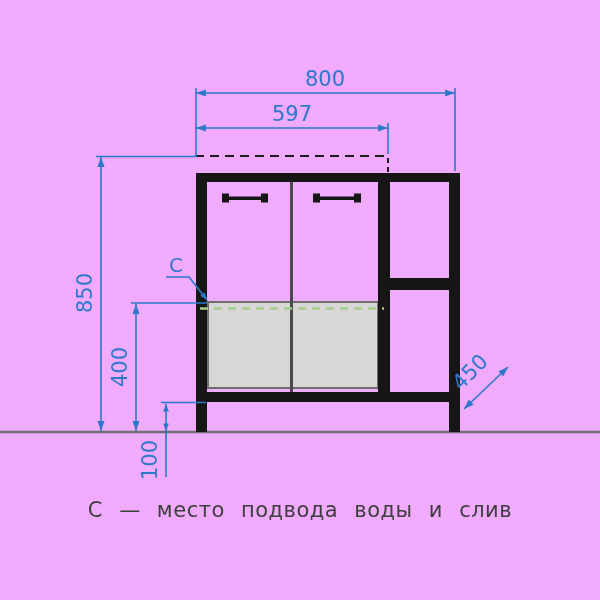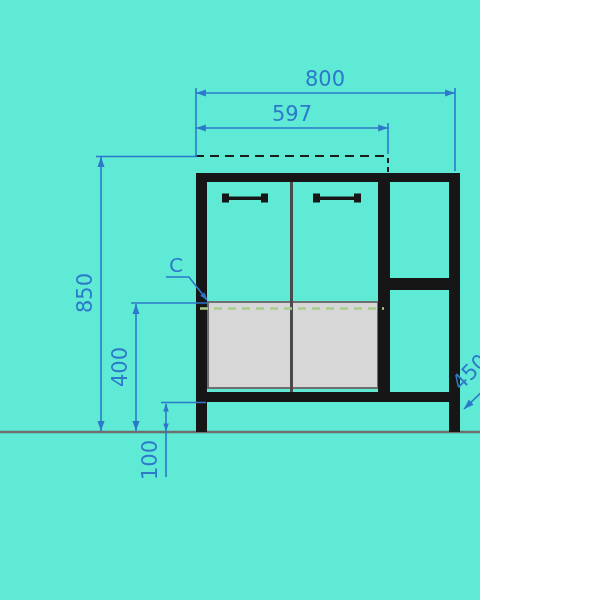--- a/index.html
+++ b/index.html
@@ -3,23 +3,23 @@
 <meta charset="utf-8">
 <style>
   html, body {
     margin: 0;
     padding: 0;
     background: #ffffff;
     font-family: "DejaVu Sans", "Liberation Sans", sans-serif;
   }
   .canvas {
     position: relative;
-    width: 480px;
+    width: 600px;
     height: 600px;
-    background: #5eead4;
+    background: #f0abfc;
     overflow: hidden;
   }
   .canvas svg {
     position: absolute;
     left: 0;
     top: 0;
   }
   .dim-text {
     font-family: "DejaVu Sans", "Liberation Sans", sans-serif;
     font-size: 21px;
@@ -119,13 +119,14 @@
     </g>
     <text class="dim-text" text-anchor="middle" transform="translate(157,460) rotate(-90)">100</text>
 
     <line x1="464" y1="409" x2="508" y2="367" stroke="#2e78cb" stroke-width="1.6" marker-start="url(#arrB)" marker-end="url(#arrB)"></line>
     <text class="dim-text" text-anchor="middle" transform="translate(475,377) rotate(-45)">450</text>
 
     <text class="label-text" x="176" y="272" text-anchor="middle">C</text>
     <polyline points="166,277 189,277 207,300" fill="none" stroke="#2e78cb" stroke-width="1.6" marker-end="url(#arrS)"></polyline>
   </svg>
 
+  <div class="caption">С — место подвода воды и слив</div>
 </div>
 
 </body></html>

